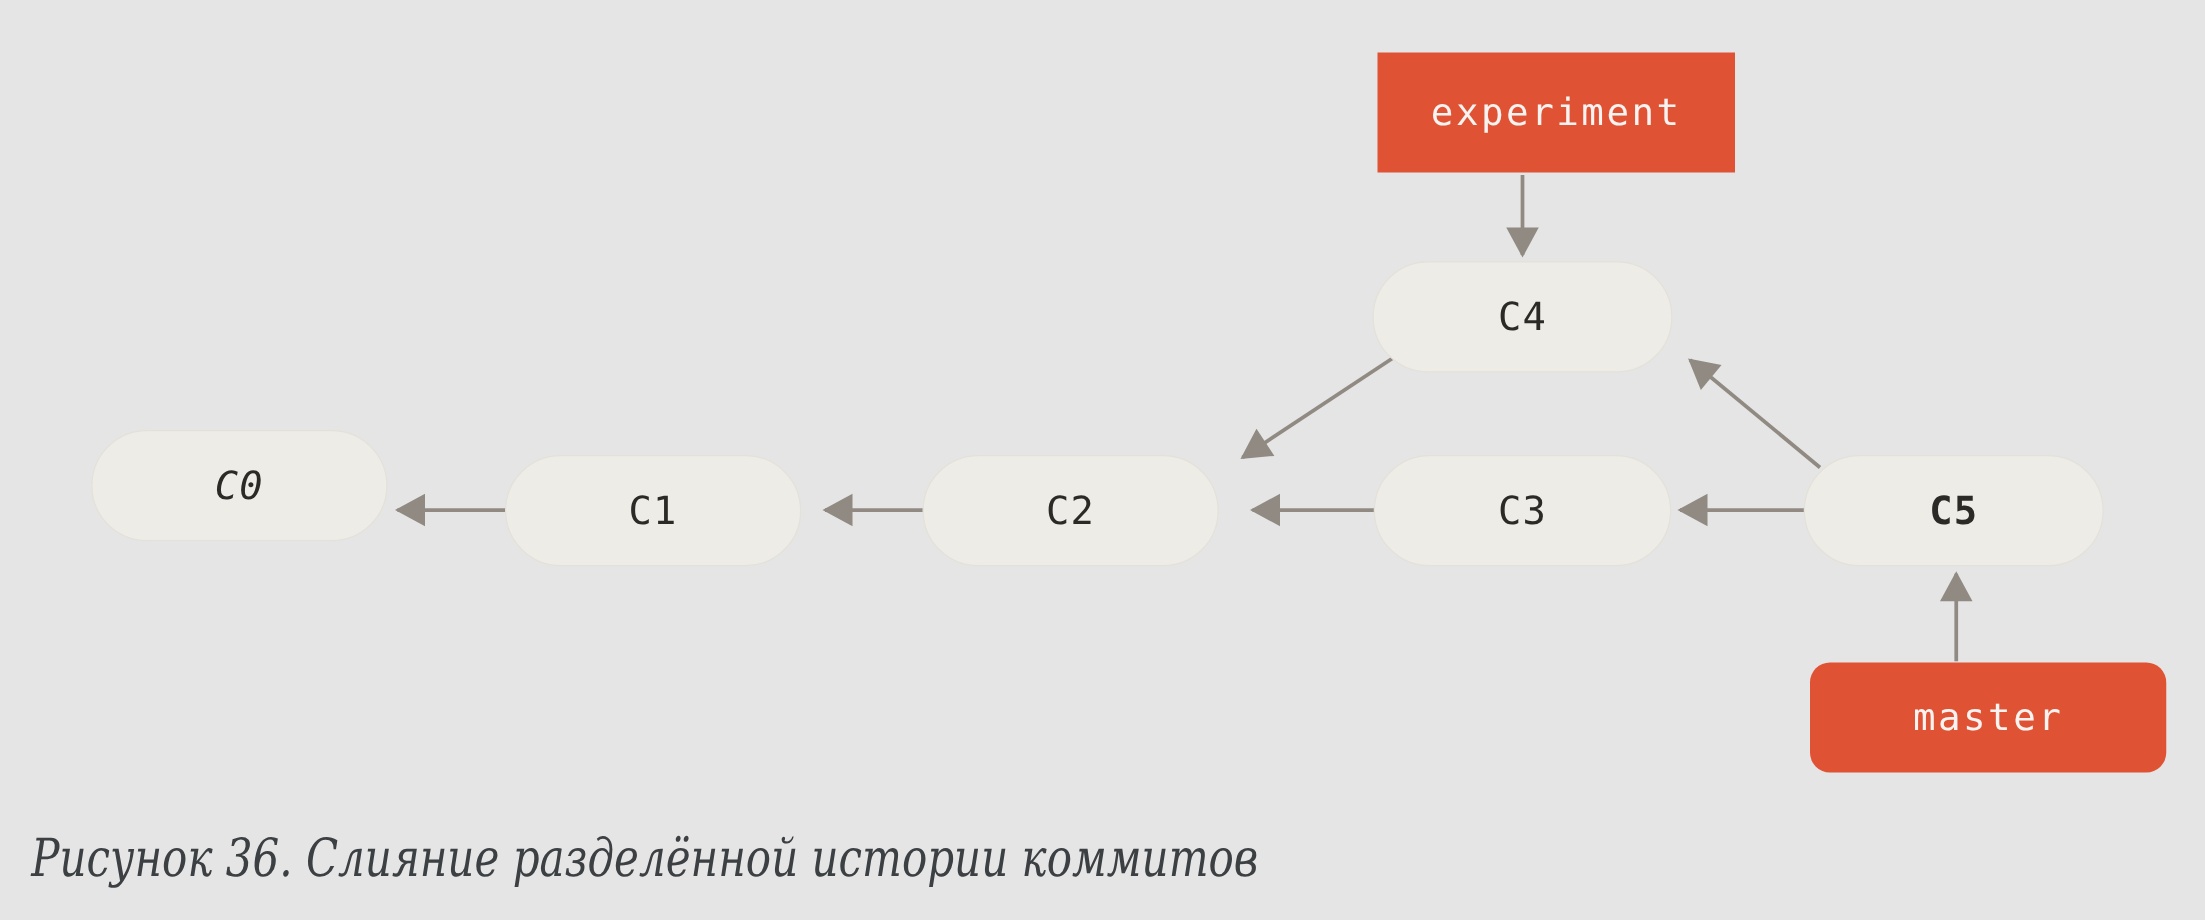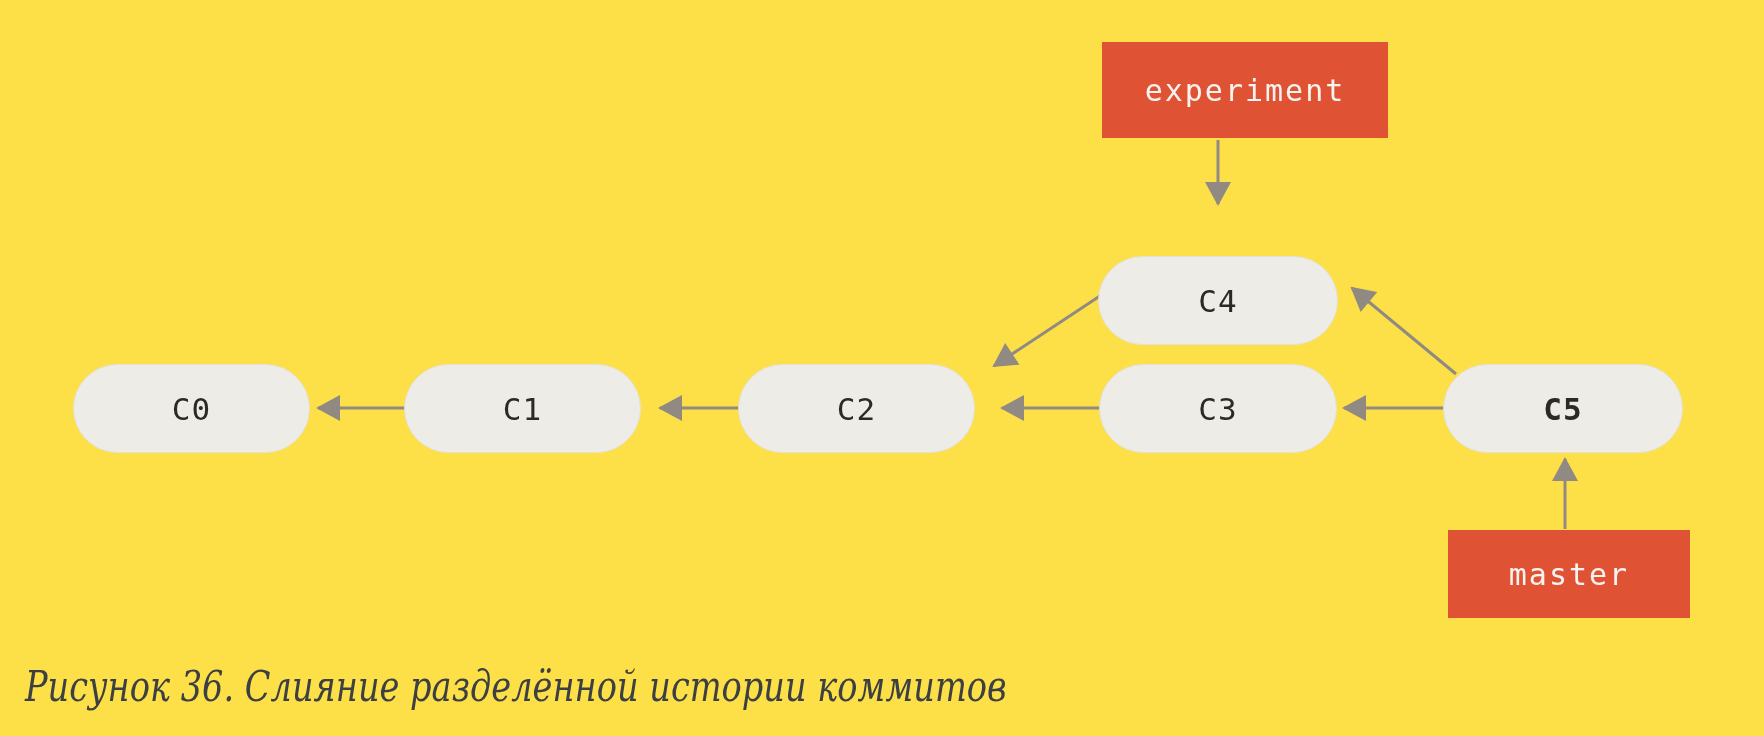--- a/index.html
+++ b/index.html
@@ -4,21 +4,21 @@
 <style>
   html, body {
     margin: 0;
     padding: 0;
     background: #FFFFFF;
   }
   .figure {
     position: relative;
     width: 1764px;
     height: 736px;
-    background: #fde047;
+    background: #e5e5e5;
     overflow: hidden;
     font-family: "DejaVu Sans Mono", "Liberation Mono", monospace;
   }
   .edges {
     position: absolute;
     left: 0;
     top: 0;
     width: 1764px;
     height: 736px;
     pointer-events: none;
@@ -77,29 +77,29 @@
     <line x1="1100" y1="408" x2="1002" y2="408" stroke="#908A82" stroke-width="3" marker-end="url(#arrowhead)"></line>
     <line x1="1444" y1="408" x2="1344" y2="408" stroke="#908A82" stroke-width="3" marker-end="url(#arrowhead)"></line>
     <line x1="1118" y1="284" x2="994" y2="366" stroke="#908A82" stroke-width="3" marker-end="url(#arrowhead)"></line>
     <line x1="1456" y1="374" x2="1352" y2="288" stroke="#908A82" stroke-width="3" marker-end="url(#arrowhead)"></line>
     <line x1="1218" y1="140" x2="1218" y2="204" stroke="#908A82" stroke-width="3" marker-end="url(#arrowhead)"></line>
     <line x1="1565" y1="529" x2="1565" y2="459" stroke="#908A82" stroke-width="3" marker-end="url(#arrowhead)"></line>
   </svg>
 
   <div class="branch" style="left:1102px; top:42px; width:286px; height:96px;">experiment</div>
 
-  <div class="branch" style="left:1448px; top:530px; width:242px; height:88px;">master</div>
+  <div class="branch" style="left:1448px; top:530px; width:285px; height:88px;border-radius:16px;">master</div>
 
-  <div class="commit" style="left:73px;  top:364px; width:237px;">C0</div>
+  <div class="commit" style="left:73px;  top:344px; width:237px;font-style:italic;">C0</div>
 
   <div class="commit" style="left:404px; top:364px; width:237px;">C1</div>
 
   <div class="commit" style="left:738px; top:364px; width:237px;">C2</div>
 
   <div class="commit" style="left:1099px; top:364px; width:238px;">C3</div>
 
-  <div class="commit" style="left:1098px; top:209px; width:240px;margin-top:47px;">C4</div>
+  <div class="commit" style="left:1098px; top:209px; width:240px;">C4</div>
 
   <div class="commit" style="left:1443px; top:364px; width:240px;font-weight:bold;">C5</div>
 
   <div class="caption">Рисунок 36. Слияние разделённой истории коммитов</div>
 
 </div>
 
 </body></html>

